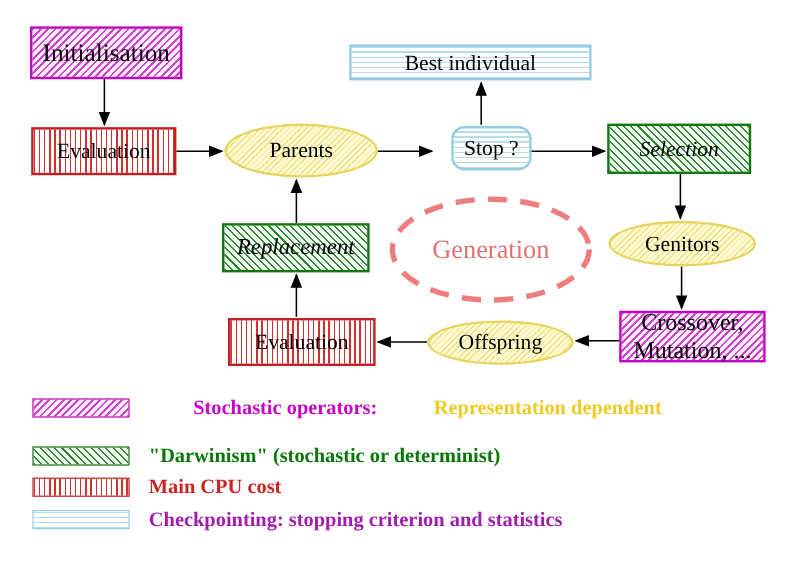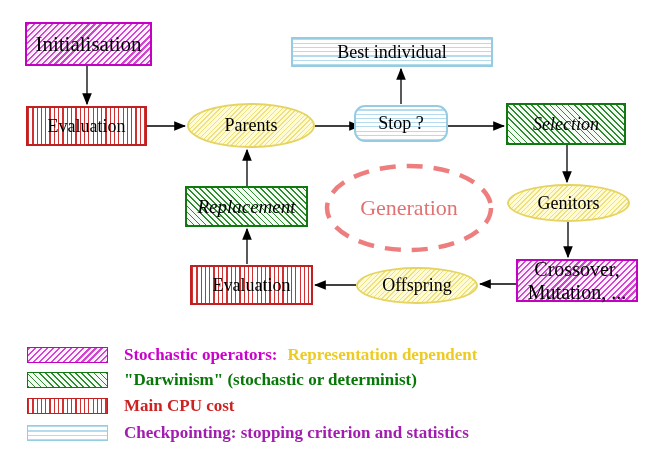--- a/index.html
+++ b/index.html
@@ -85,42 +85,42 @@
       <line x1="247" y1="186" x2="247" y2="150" marker-end="url(#arrow)"></line>
     </g>
   </svg>
 
   <div class="node hatch-magenta fs21" style="left:25px; top:22px; width:127px; height:44px;">Initialisation</div>
 
   <div class="node stripes-red fs22" style="left:26px; top:106px; width:121px; height:40px;">Evaluation</div>
 
   <div class="node ellipse-yellow fs22" style="left:187px; top:103px; width:128px; height:45px;">Parents</div>
 
-  <div class="node stripes-cyan rounded fs22" style="left:354px; top:105px; width:94px; height:37px;text-align:center;">Stop ?</div>
+  <div class="node stripes-cyan rounded fs22" style="left:376px; top:105px; width:67px; height:37px;text-align:center;">Stop ?</div>
 
   <div class="node stripes-cyan fs22" style="left:291px; top:37px; width:202px; height:30px;">Best individual</div>
 
   <div class="node hatch-green fs22" style="left:506px; top:103px; width:120px; height:42px;">Selection</div>
 
   <div class="node ellipse-yellow fs22" style="left:507px; top:184px; width:123px; height:38px;">Genitors</div>
 
   <div class="node hatch-magenta two-line fs16" style="left:516px; top:259px; width:122px; height:43px;">
     <span>Crossover,</span>
     <span>Mutation, ...</span>
   </div>
 
   <div class="node ellipse-yellow fs22" style="left:356px; top:267px; width:122px; height:37px;">Offspring</div>
 
   <div class="node stripes-red fs22" style="left:190px; top:265px; width:123px; height:40px;">Evaluation</div>
 
   <div class="node hatch-green fs19" style="left:185px; top:186px; width:123px; height:41px;">Replacement</div>
 
   <div class="gen-label">Generation</div>
 
-  <div class="legend-row" style="top:345px;">
+  <div class="legend-row" style="top:330px;gap:37px;">
     <div class="swatch hatch-magenta"></div>
     <span class="legend-text" style="color:#cc00cc;">Stochastic operators:</span>
     <span class="legend-text2" style="color:#eecb22;">Representation dependent</span>
   </div>
 
   <div class="legend-row" style="top:370px;">
     <div class="swatch hatch-green"></div>
     <span class="legend-text" style="color:#077707;">"Darwinism" (stochastic or determinist)</span>
   </div>
 

